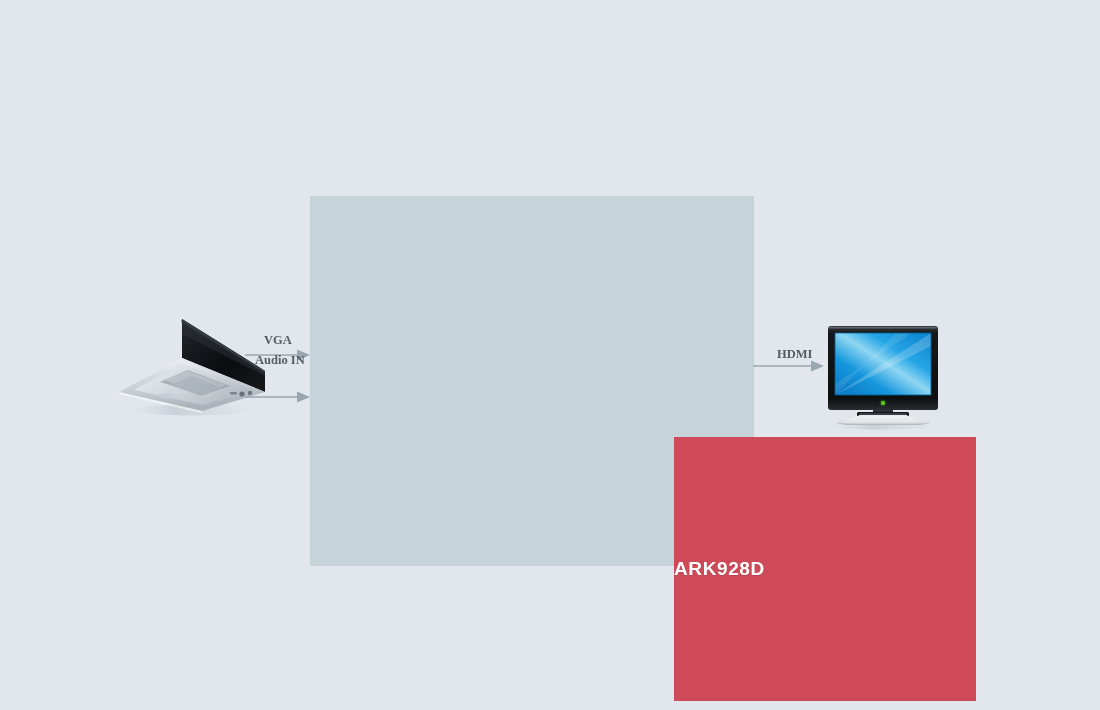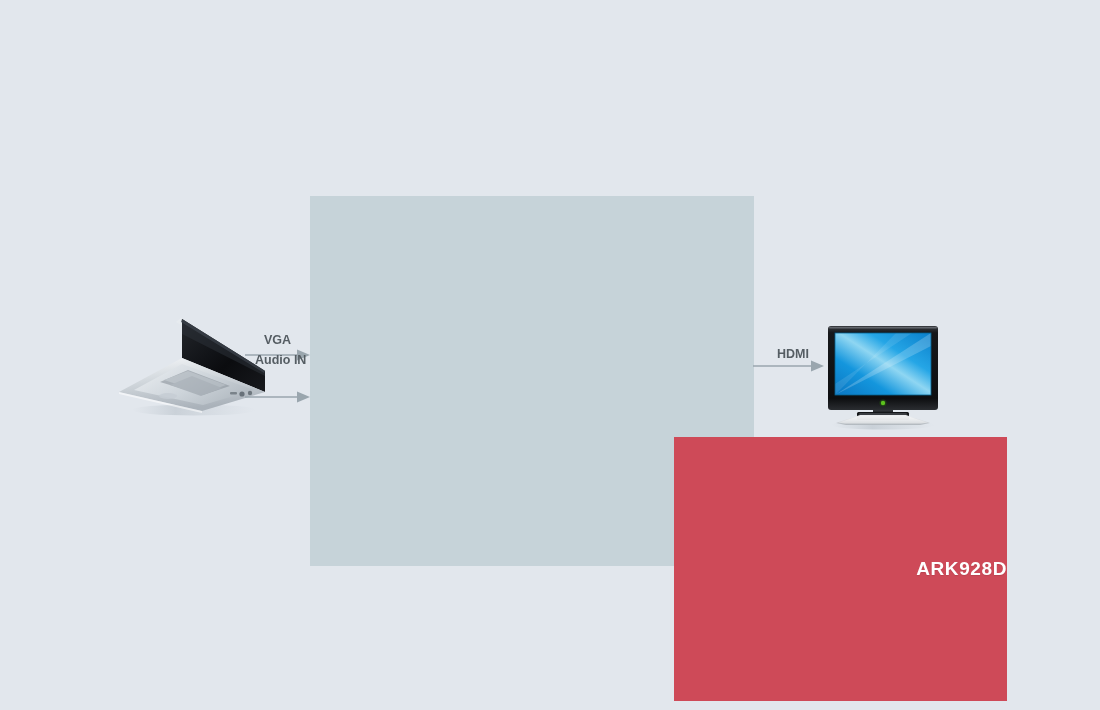--- a/index.html
+++ b/index.html
@@ -31,44 +31,44 @@
     width: 444px;
     height: 370px;
     background: #c6d3d9;
   }
 
   
   .device-panel {
     position: absolute;
     left: 364px;
     top: 241px;
-    width: 333px;
+    width: 302px;
     height: 264px;
     background: #ce4a58;
     display: flex;
     align-items: center;
-    justify-content: flex-end;
+    justify-content: flex-start;
   }
 
   .device-panel-label {
     color: #ffffff;
     font-size: 19px;
     font-weight: bold;
     letter-spacing: 0.6px;
     font-family: "Liberation Sans", sans-serif;
     text-shadow: 0 1px 1px rgba(0,0,0,0.10);
   }
 
   
   .conn-label {
     position: absolute;
     color: #555d63;
     font-size: 12.5px;
     font-weight: bold;
-    font-family: Liberation Sans, sans-serif;
+    font-family: Liberation Serif, serif;
     white-space: nowrap;
   }
   #label-vga      { left: 264px; top: 333px; }
   #label-audioin  { left: 255px; top: 353px; }
   #label-hdmi     { left: 777px; top: 347px; text-align: center; }
 
   
   .arrow-svg {
     position: absolute;
     overflow: visible;

